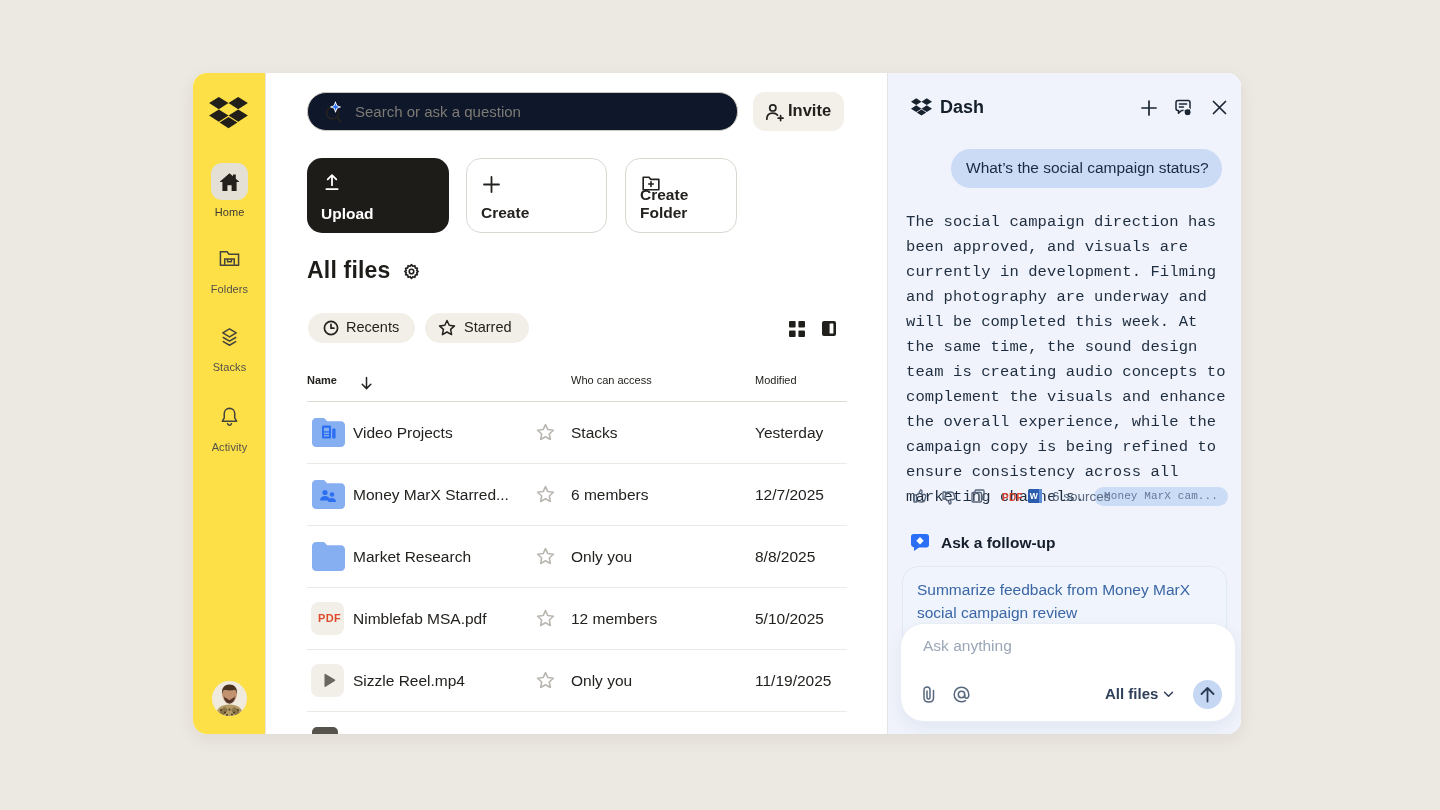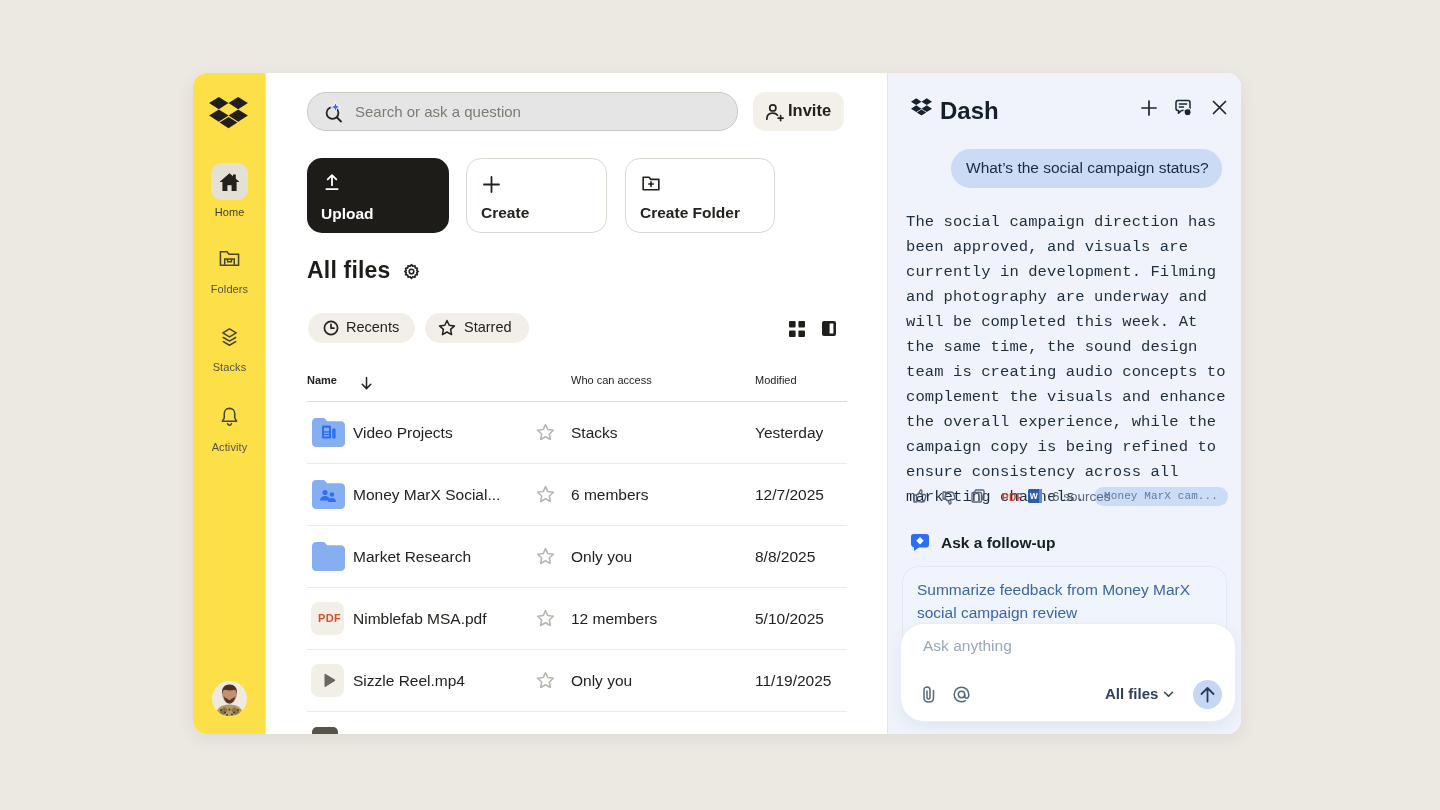--- a/index.html
+++ b/index.html
@@ -17,48 +17,48 @@
   .sb-label { position:absolute; width:73px; text-align:center; font-size:11px;
               color:#53504A; letter-spacing:0.1px; }
   .home-chip { position:absolute; left:18px; top:90px; width:37px; height:37px;
                border-radius:11px; background:#E5E0D6; }
   .avatar { position:absolute; left:19px; top:608px; width:35px; height:35px;
             border-radius:50%; overflow:hidden; }
 
   
   .main { position:absolute; left:74px; top:0; width:620px; height:661px; background:#fff; }
   .searchbar { position:absolute; left:114px; top:19px; width:431px; height:39px;
-               border:1.5px solid #CBC8C1; border-radius:19px; background:#e5e5e5;text-align:center; }
+               border:1.5px solid #CBC8C1; border-radius:19px; background:#0f172a;text-align:center; }
   .searchbar .ph { position:absolute; left:47px; top:10px; font-size:15px; color:#7E7B74; }
   .invite { position:absolute; left:560px; top:19px; width:91px; height:39px;
             border-radius:12px; background:#F3F0EA; }
   .invite span { position:absolute; left:35px; top:9px; font-size:16.5px; font-weight:700; color:#24221E; }
   .bigbtn { position:absolute; top:85px; height:75px; border-radius:15px; }
   .upload { left:114px; width:142px; background:#1E1C18; }
   .create { left:273px; width:141px; background:#fff; border:1px solid #DAD7D0; }
-  .createfolder { left:432px; width:150px; background:#fff; border:1px solid #DAD7D0; }
+  .createfolder { left:432px; width:112px; background:#fff; border:1px solid #DAD7D0; }
   .bigbtn .lbl { position:absolute; left:14px; bottom:10px; font-size:15.5px; font-weight:700; color:#24221E; }
   .upload .lbl { color:#fff; }
 
   .h1 { position:absolute; left:114px; top:184px; font-size:23px; font-weight:700;
         color:#1E1C18; letter-spacing:0.2px; }
   .chip { position:absolute; top:240px; height:30px; border-radius:15px; background:#F2EFE8; }
   .chip span { position:absolute; top:6px; font-size:14.5px; color:#24221E; }
 
   .thead { position:absolute; font-size:11px; color:#24221E; top:301px; }
   .tline { position:absolute; left:114px; width:540px; height:1px; background:#DEDBD5; }
   .rowline { background:#ECEAE5; }
   .rowtext { position:absolute; font-size:15.5px; color:#24221E; }
   .rowicon { position:absolute; left:119px; }
   .ficon { position:absolute; left:118px; width:33px; height:33px; border-radius:8px;
            background:#F2EFE8; }
 
   
   .panel { position:absolute; left:694px; top:0; width:354px; height:661px; background:#F0F3FB; border-left:1px solid #E3E4E6; }
-  .dash-title { position:absolute; left:52px; top:24px; font-size:24px; font-weight:700; color:#141F2B; }
+  .dash-title { position:absolute; left:52px; top:24px; font-size:18px; font-weight:700; color:#141F2B; }
   .bubble { position:absolute; left:63px; top:76px; width:271px; height:39px; border-radius:19.5px;
             background:#CBDBF6; }
   .bubble span { position:absolute; left:15px; top:10px; font-size:15.5px; color:#1A2A40; }
   .answer { position:absolute; left:18px; top:137px; width:327px; font-size:15.5px;
             line-height:25px; color:#1E2D3F; letter-spacing:0.1px;font-family:Liberation Mono, monospace; }
   .srcpill { display:inline-block; background:#CBDCF6; color:#64789A; font-size:11px;
              border-radius:10px; padding:3px 10px 3px 10px; line-height:13px; vertical-align:2px; }
   .followup { position:absolute; left:53px; top:461px; font-size:15.5px; font-weight:700; color:#141F2B; }
   .suggest { position:absolute; left:14px; top:493px; width:325px; height:150px; border-radius:16px;
              background:#F0F4FC; border:1px solid #E2E9F5; }
@@ -230,21 +230,21 @@
 
     <svg class="rowicon" style="top:407px" width="33" height="29" viewBox="0 0 33 29">
       <path d="M0 4 C0 1.8 1.8 0 4 0 H10.5 C11.7 0 12.8 0.5 13.6 1.4 L15.2 3.2 H29 C31.2 3.2 33 5 33 7.2 V25 C33 27.2 31.2 29 29 29 H4 C1.8 29 0 27.2 0 25 Z" fill="#86AFF1"></path>
       <g fill="#2D6FF2">
         <circle cx="13" cy="12.5" r="2.6"></circle>
         <path d="M8 20.5 C8 17.5 10.2 16 13 16 C15.8 16 18 17.5 18 20.5 Z"></path>
         <circle cx="20" cy="14.5" r="2.3"></circle>
         <path d="M16 22 C16 19.3 17.8 18 20 18 C22.2 18 24 19.3 24 22 Z"></path>
       </g>
     </svg>
-    <div class="rowtext" style="left:160px;top:413px">Money MarX Social...</div>
+    <div class="rowtext" style="left:160px;top:413px">Money MarX Starred...</div>
     <div class="rowtext" style="left:378px;top:413px">6 members</div>
     <div class="rowtext" style="left:562px;top:413px">12/7/2025</div>
 
     <svg class="rowicon" style="top:469px" width="33" height="29" viewBox="0 0 33 29">
       <path d="M0 4 C0 1.8 1.8 0 4 0 H10.5 C11.7 0 12.8 0.5 13.6 1.4 L15.2 3.2 H29 C31.2 3.2 33 5 33 7.2 V25 C33 27.2 31.2 29 29 29 H4 C1.8 29 0 27.2 0 25 Z" fill="#86AFF1"></path>
     </svg>
     <div class="rowtext" style="left:160px;top:475px">Market Research</div>
     <div class="rowtext" style="left:378px;top:475px">Only you</div>
     <div class="rowtext" style="left:562px;top:475px">8/8/2025</div>
 

